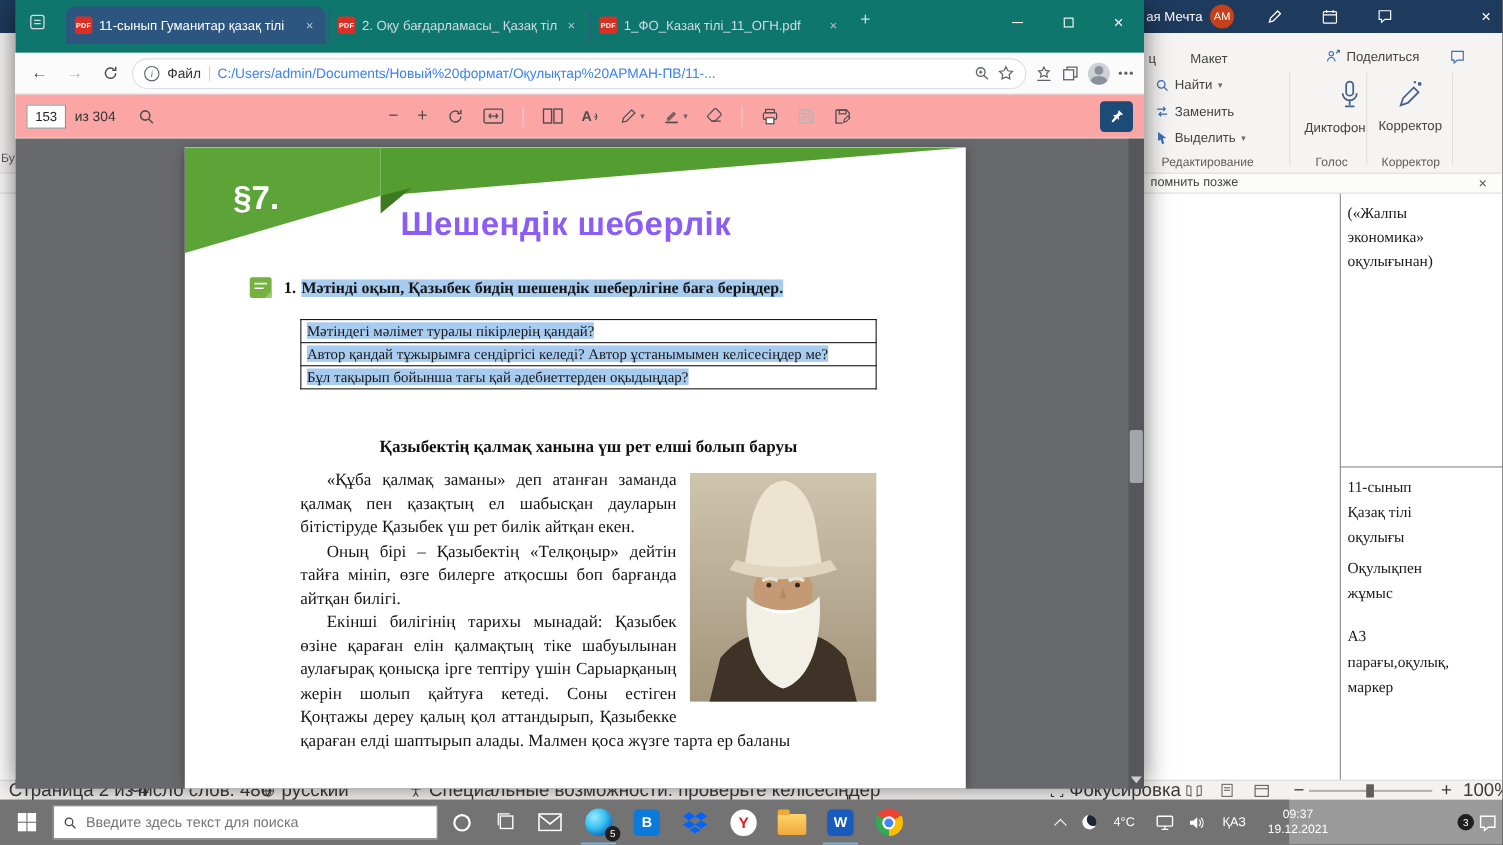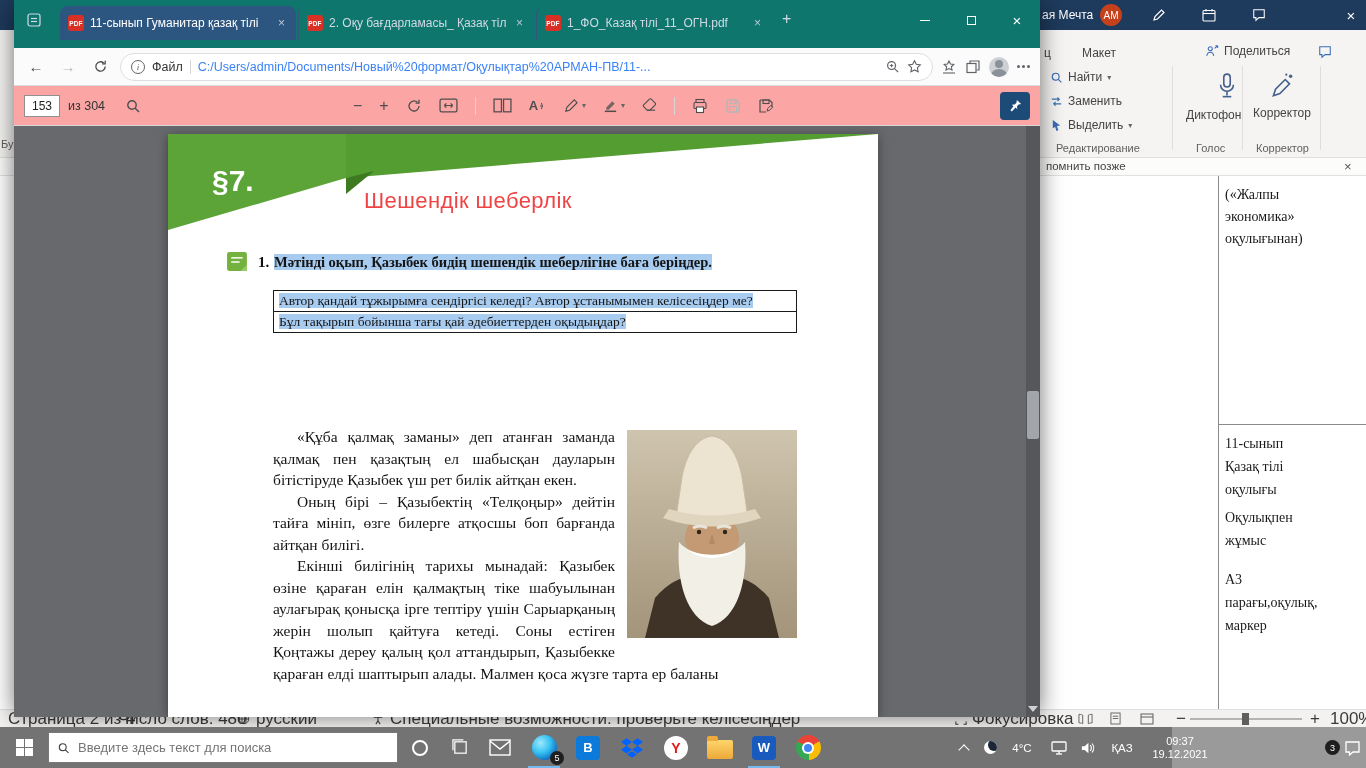--- a/index.html
+++ b/index.html
@@ -57,21 +57,21 @@
   .grayed{color:#b5b5b5}
   .pinbtn{flex:none;width:30px;height:28px;background:#1d4b78;border-radius:4px;display:flex;align-items:center;justify-content:center;margin-left:14px}
 
   .e-content{position:relative;height:591px;background:#67696d;overflow:hidden}
   .scrolltrack{position:absolute;right:0;top:0;width:14px;height:591px;background:#55575b}
   .scrollthumb{position:absolute;right:1px;top:265px;width:12px;height:48px;background:#a2a5a9;border-radius:2px}
   .sdown{position:absolute;right:2px;bottom:5px;width:0;height:0;border-left:5px solid transparent;border-right:5px solid transparent;border-top:6px solid #cfd2d5}
 
   .page{position:absolute;left:154px;top:8px;width:710px;height:583px;background:#fff;box-shadow:0 2px 10px rgba(0,0,0,.4);overflow:hidden}
   .secnum{position:absolute;left:44px;top:30px;font-size:30px;font-weight:bold;color:#fff}
-  .ptitle{position:absolute;left:196px;top:54px;font-size:22px;font-weight:normal;color:#ef4444;letter-spacing:.4px}
+  .ptitle{position:absolute;left:196px;top:54px;font-size:30px;font-weight:bold;color:#8b5cf6;letter-spacing:.4px}
   .serif{font-family:"Liberation Serif","DejaVu Serif",serif}
   .hl{background:#a8ccf0}
   .exnum{position:absolute;left:90px;top:120px;font-size:15px;font-weight:bold;color:#111}
   .extext{position:absolute;left:106px;top:120px;width:530px;font-size:14.5px;font-weight:bold;color:#151515}
   .qtable{position:absolute;left:105px;top:156px;width:524px;border-collapse:collapse;font-size:13.5px;color:#151515}
   .qtable td{border:1px solid #1a1a1a;padding:1px 5px;line-height:18px}
   .stitle{position:absolute;left:105px;top:264px;width:524px;text-align:center;font-size:15.5px;font-weight:bold;color:#111}
   .pbody{position:absolute;left:105px;top:292px;width:524px;height:291px;overflow:hidden;font-size:15.5px;line-height:21.5px;text-align:justify;color:#141414}
   .pbody p{text-indent:24px}
   .portrait{float:right;width:170px;height:208px;margin:4px 0 6px 12px}
@@ -476,29 +476,33 @@
               <polygon points="20,14 20,20 14,20" fill="#99c96d"></polygon>
               <line x1="5" y1="7.5" x2="16" y2="7.5" stroke="#fff" stroke-width="1.4"></line>
               <line x1="5" y1="11.5" x2="13" y2="11.5" stroke="#fff" stroke-width="1.4"></line>
             </svg>
           </span>
         <span class="exnum serif">1.</span>
         <span class="extext serif"><span class="hl">Мәтінді оқып, Қазыбек бидің шешендік шеберлігіне баға беріңдер.</span></span>
 
         <table class="qtable serif">
           <tbody>
+              <tr>
+                <td><span class="hl">Мәтіндегі мәлімет туралы пікірлерің қандай?</span></td>
+              </tr>
           <tr>
                 <td><span class="hl">Автор қандай тұжырымға сендіргісі келеді? Автор ұстанымымен келісесіңдер ме?</span></td>
               </tr>
           <tr>
                 <td><span class="hl">Бұл тақырып бойынша тағы қай әдебиеттерден оқыдыңдар?</span></td>
               </tr>
         </tbody>
           </table>
 
+        <div class="stitle serif">Қазыбектің қалмақ ханына үш рет елші болып баруы</div>
 
         <div class="pbody serif">
           <svg class="portrait" viewBox="0 0 170 208">
             <defs>
               <linearGradient id="bgph" x1="0" y1="0" x2="0" y2="1">
                 <stop offset="0" stop-color="#cfc4ae"></stop>
                   <stop offset="1" stop-color="#a3947a"></stop>
               </linearGradient>
             </defs>
             <rect width="170" height="208" fill="url(#bgph)"></rect>

